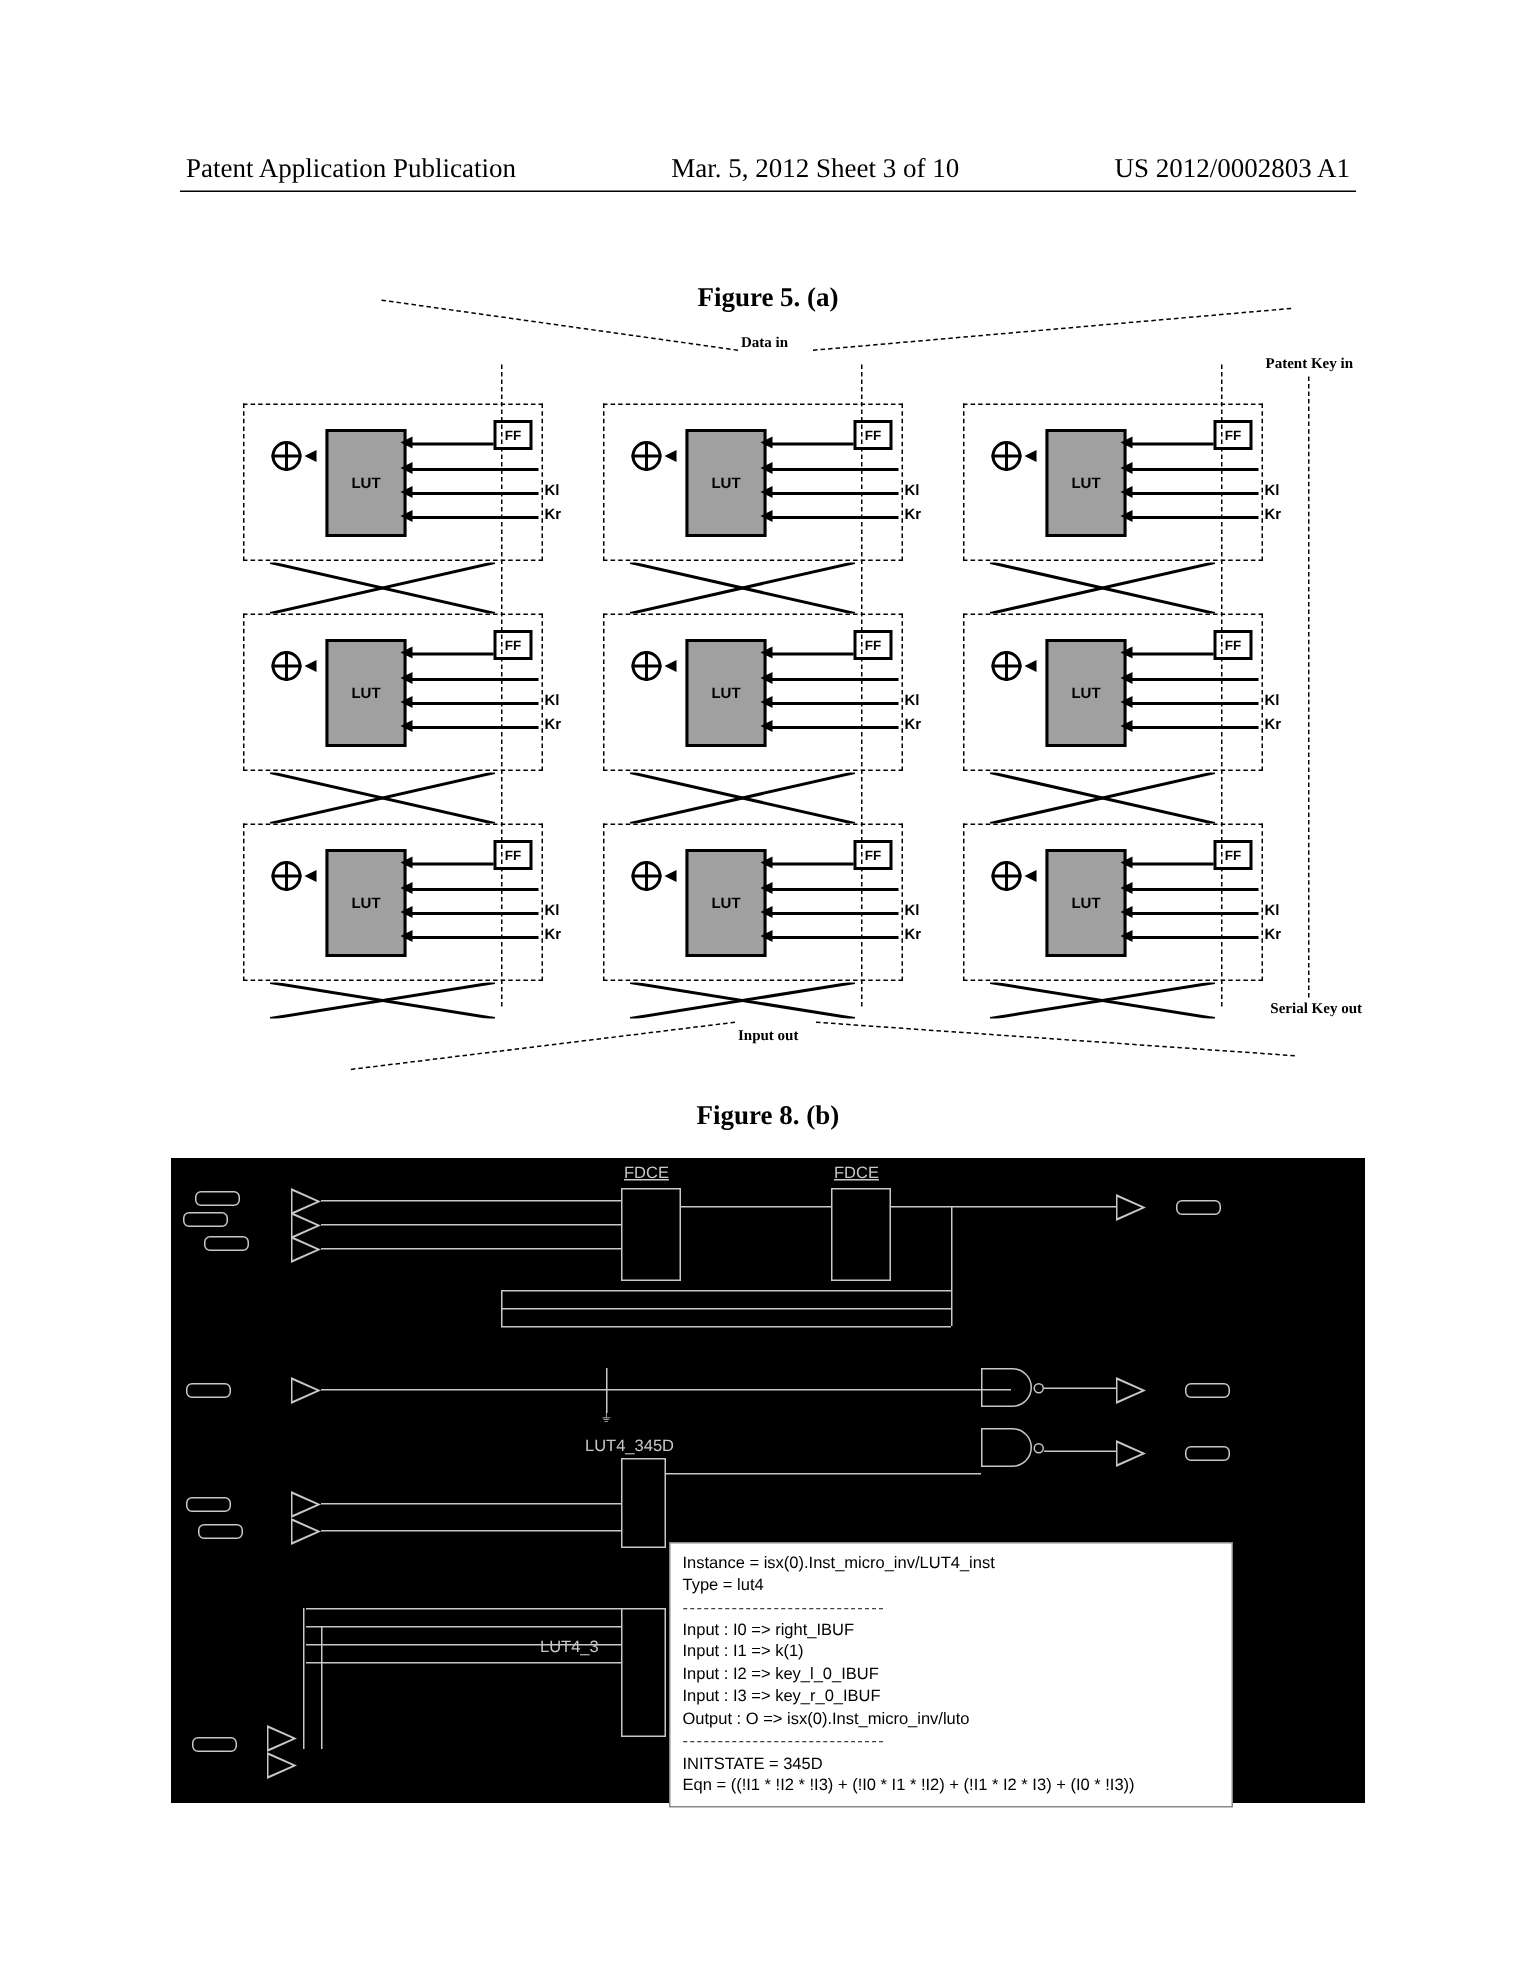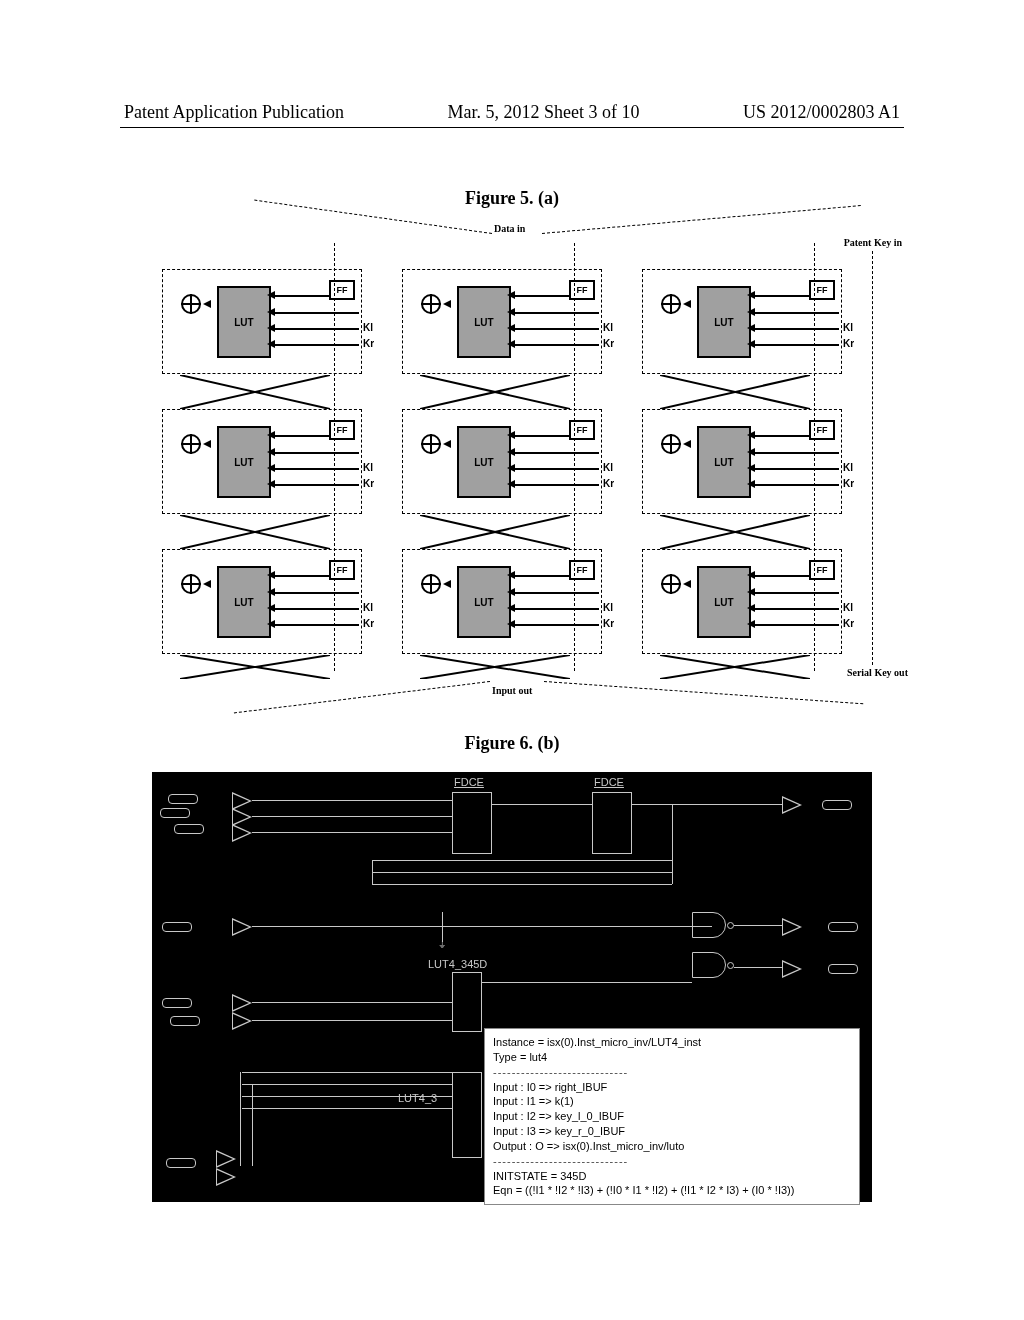--- a/index.html
+++ b/index.html
@@ -119,21 +119,21 @@
     position: absolute;
     border-top: 1.5px dashed #000;
   }
   .dashed-line-v {
     position: absolute;
     border-left: 1.5px dashed #000;
   }
   
   .fig5b {
     position: relative;
-    width: 720px;
+    width: 796px;
     height: 430px;
     margin: 18px auto 0 auto;
     background: #000;
   }
   .fig5b-line {
     position: absolute;
     background: #c8c8c8;
   }
   .fig5b-box {
     position: absolute;
@@ -411,21 +411,21 @@
       <line x1="0" y1="0" x2="150" y2="24" stroke="#000" stroke-width="2"></line>
       <line x1="150" y1="0" x2="0" y2="24" stroke="#000" stroke-width="2"></line>
     </svg>
   <svg style="position:absolute; left:528px; top:426px; width:150px; height:24px;">
       <line x1="0" y1="0" x2="150" y2="24" stroke="#000" stroke-width="2"></line>
       <line x1="150" y1="0" x2="0" y2="24" stroke="#000" stroke-width="2"></line>
     </svg>
 
 </div>
 
-<div class="figure-title" style="margin-top:24px;">Figure 6. (b)</div>
+<div class="figure-title" style="margin-top:24px;">Figure 8. (b)</div>
 
 <div class="fig5b">
 
   <div class="fig5b-label" style="left:302px; top:4px; text-decoration:underline;">FDCE</div>
   <div class="fig5b-box" style="left:300px; top:20px; width:40px; height:62px;"></div>
   <div class="fig5b-label" style="left:442px; top:4px; text-decoration:underline;">FDCE</div>
   <div class="fig5b-box" style="left:440px; top:20px; width:40px; height:62px;"></div>
 
   <div class="fig5b-pad" style="left:16px; top:22px;"></div>
   <div class="fig5b-pad" style="left:8px;  top:36px;"></div>

